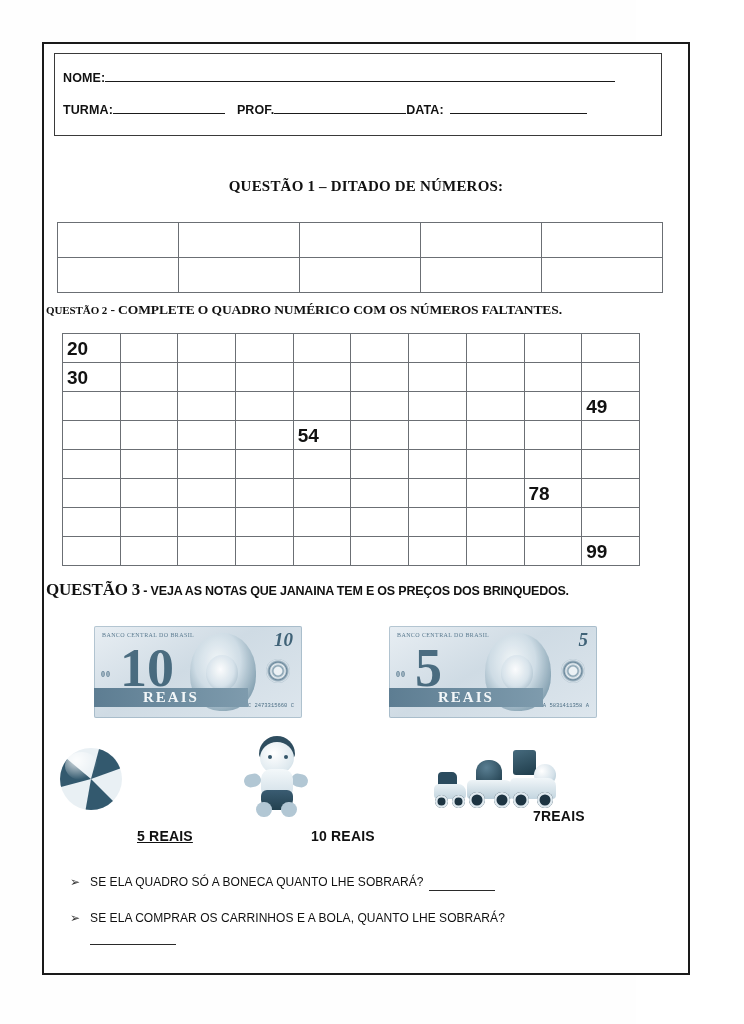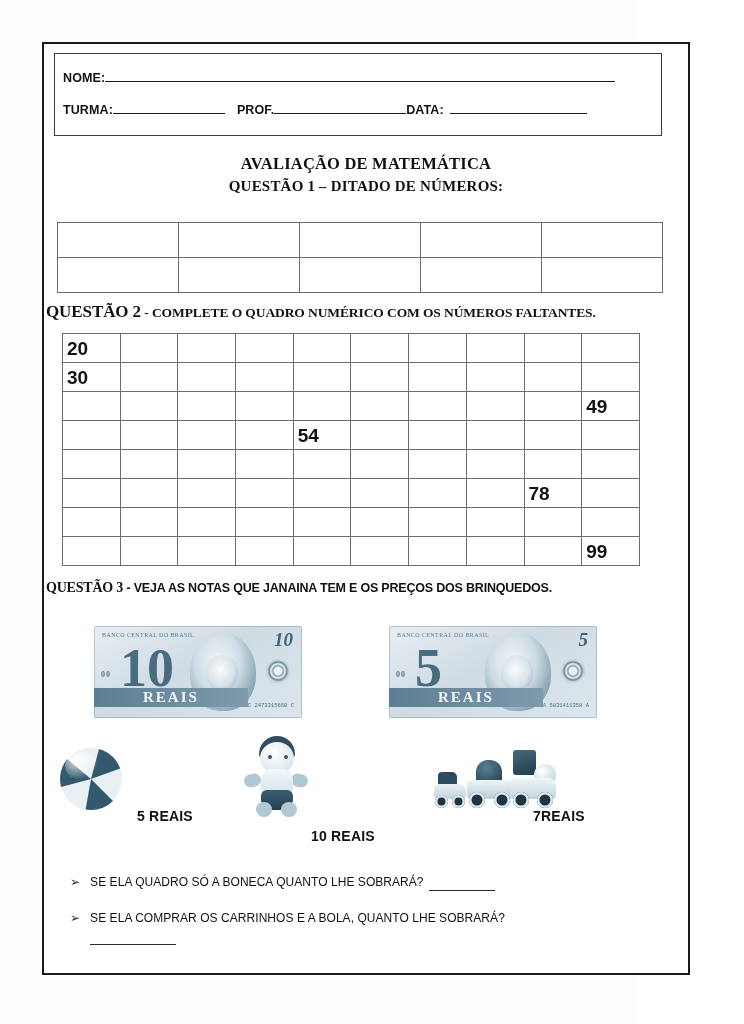--- a/index.html
+++ b/index.html
@@ -99,21 +99,21 @@
   #q2-heading {
     position: absolute;
     left: 2px; top: 258px;
     font-family: "Liberation Serif", serif;
     font-size: 13.5px;
     font-weight: bold;
     color: #111;
     white-space: nowrap;
     letter-spacing: -0.1px;
   }
-  #q2-heading .q-num { font-size: 17px; text-align: center; }
+  #q2-heading .q-num { font-size: 11px; text-align: center; }
 
   
   #q2-grid {
     left: 18px; top: 289px;
     width: 578px;
   }
   #q2-grid td {
     height: 28px;
     font-family: "Liberation Sans", sans-serif;
     font-size: 19px;
@@ -130,21 +130,21 @@
     position: absolute;
     left: 2px; top: 536px;
     font-size: 12.5px;
     font-weight: bold;
     color: #111;
     white-space: nowrap;
     letter-spacing: -0.2px;
   }
   #q3-heading .q-num {
     font-family: "Liberation Serif", serif;
-    font-size: 14px;
+    font-size: 17px;
   }
 
   
   .note {
     position: absolute;
     border-radius: 2px;
     overflow: hidden;
     background: linear-gradient(150deg,#e8eef3 0%, #cfdbe4 45%, #dde6ed 100%);
     box-shadow: inset 0 0 0 1px rgba(120,150,170,.45);
   }
@@ -239,21 +239,21 @@
 
   
   .price-label {
     position: absolute;
     font-size: 14px;
     font-weight: bold;
     color: #111;
     white-space: nowrap;
     letter-spacing: .2px;
   }
-  #price-ball  { left: 93px;  top: 764px; }
+  #price-ball  { left: 93px;  top: 784px; text-decoration: underline; }
   #price-doll  { left: 267px; top: 784px; }
   #price-cars  { left: 489px; top: 764px; }
 
   
   #toy-ball {
     position: absolute;
     left: 16px; top: 704px;
     width: 62px; height: 62px;
     border-radius: 50%;
     overflow: hidden;
@@ -420,21 +420,20 @@
         <span class="fld-label">TURMA:</span>
         <span class="fill-line fl-turma"></span>
         <span class="gap-sm"></span>
         <span class="fld-label">PROF.</span>
         <span class="fill-line fl-prof"></span>
         <span class="fld-label">DATA:</span>
         <span class="fill-line fl-data"></span>
       </div>
     </div>
 
-    <div class="doc-title" id="title-main">AVALIAÇÃO DE MATEMÁTICA</div>
     <div class="doc-title" id="title-sub">QUESTÃO 1 – DITADO DE NÚMEROS:</div>
 
     <table class="grid" id="q1-table">
       <tbody>
           <tr>
             <td></td>
             <td></td>
             <td></td>
             <td></td>
             <td></td>

